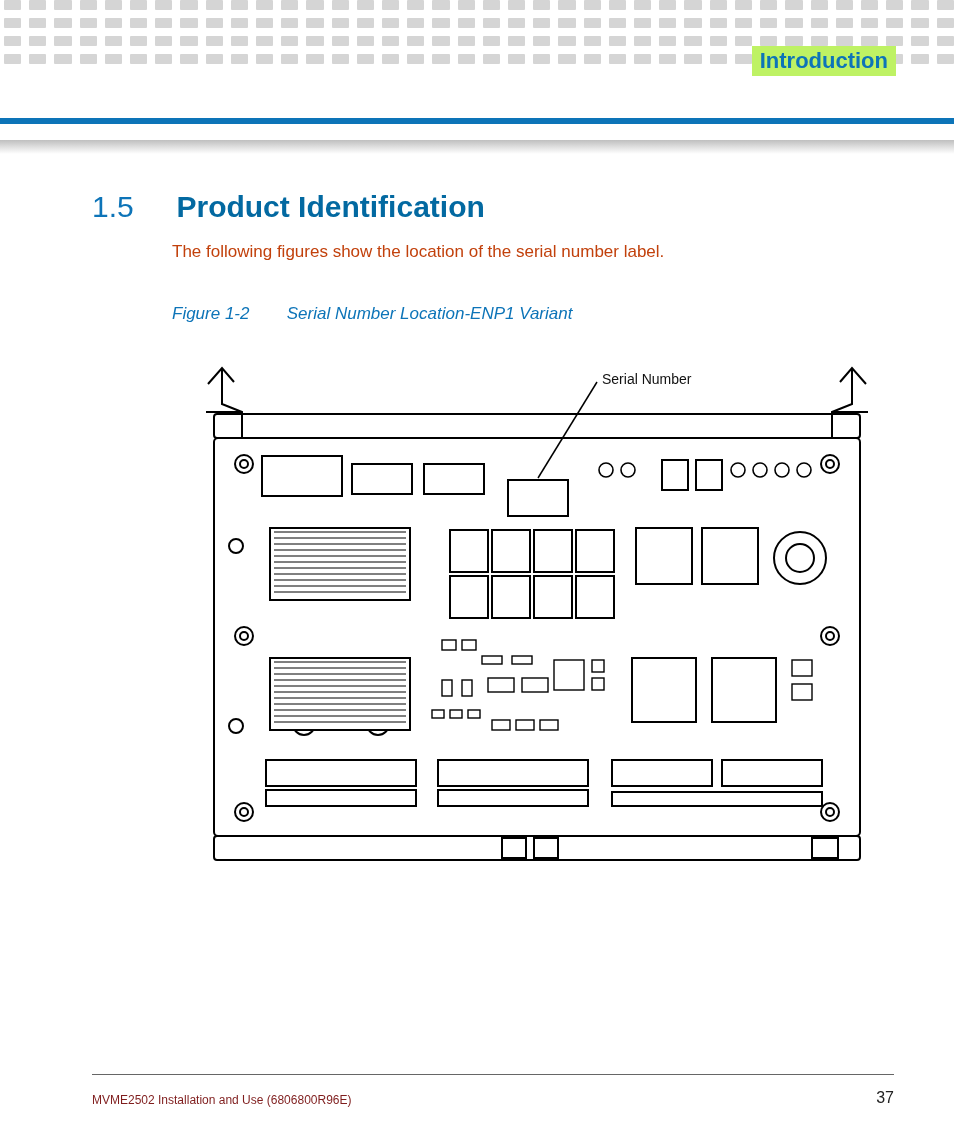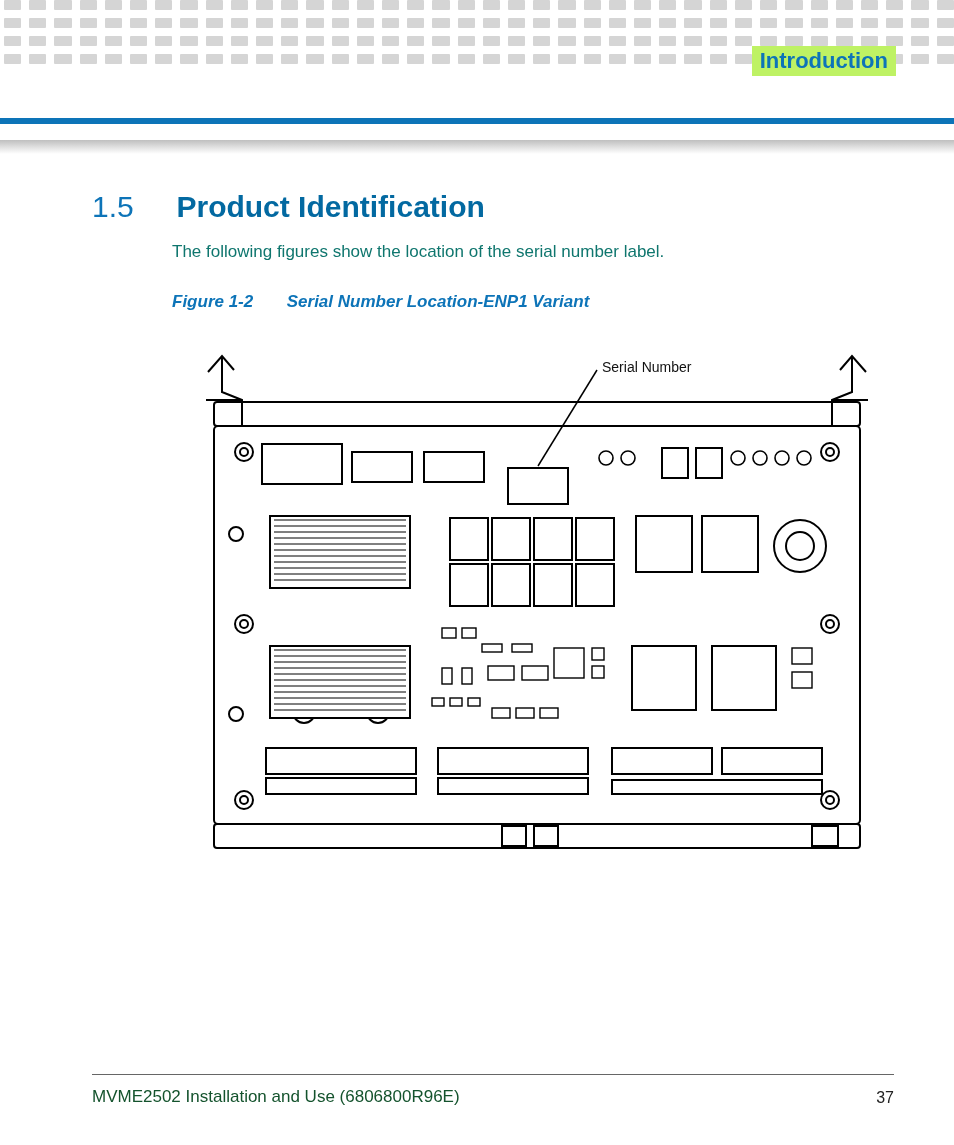--- a/index.html
+++ b/index.html
@@ -68,29 +68,28 @@
   .section-title {
     display: inline-block;
     font-size: 30px;
     font-weight: 700;
     color: #0369a1;
   }
   .body-text {
     margin-left: 80px;
     margin-top: 18px;
     font-size: 17px;
-    color: #0f766e;
+    color: #c2410c;
   }
   .figure-caption {
     margin-left: 80px;
-    margin-top: 30px;
+    margin-top: 42px;
     font-size: 17px;
     font-style: italic;
     color: #0d74b8;
-    font-weight: bold;
   }
   .figure-caption .label {
     display: inline-block;
     width: 110px;
     font-style: italic;
   }
   .figure-holder {
     margin-left: 100px;
     margin-top: 36px;
     width: 690px;
@@ -102,22 +101,22 @@
   .footer-rule {
     position: absolute;
     left: 92px; right: 60px;
     bottom: 70px;
     border-top: 1px solid #666;
   }
   .footer-left {
     position: absolute;
     left: 92px;
     bottom: 38px;
-    font-size: 17px;
-    color: #14532d;
+    font-size: 12px;
+    color: #7f1d1d;
   }
   .footer-right {
     position: absolute;
     right: 60px;
     bottom: 38px;
     font-size: 16px;
     color: #222;
   }
 </style>
 </head>

